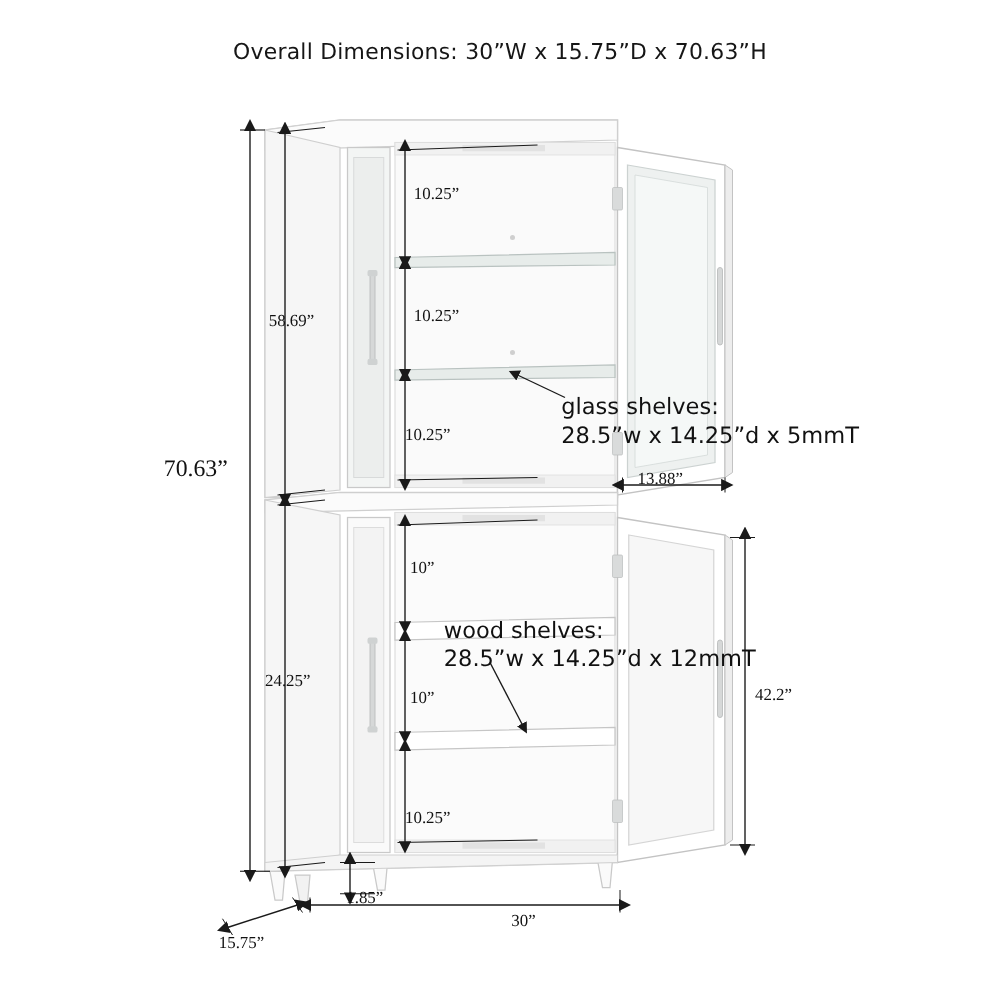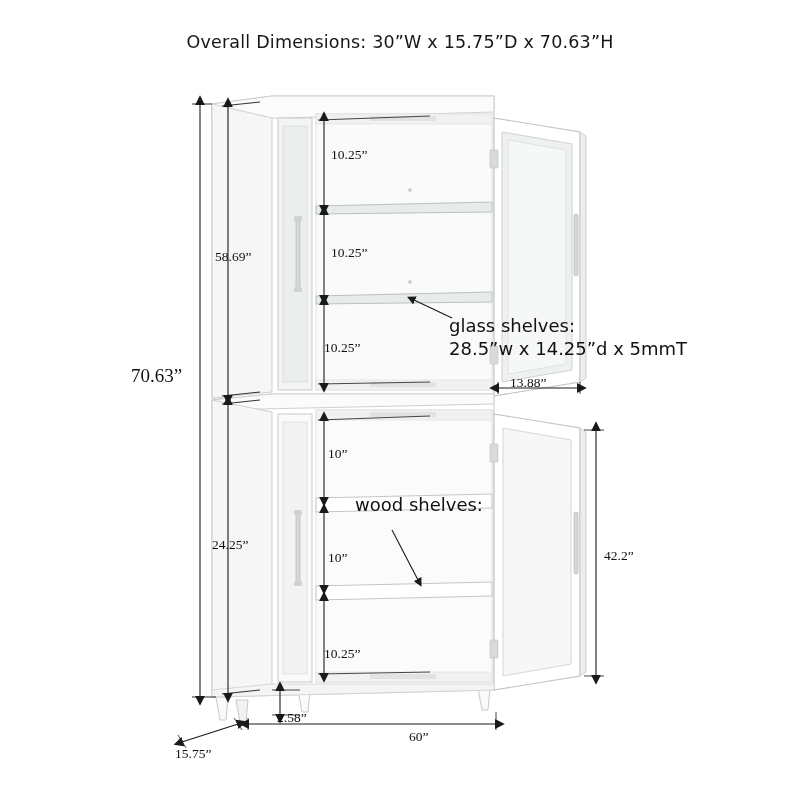--- a/index.html
+++ b/index.html
@@ -214,28 +214,29 @@
   <div class="dimlabel" style="left:324px; top:340px;">10.25”</div>
 
   <div class="dimlabel" style="left:328px; top:446px;">10”</div>
   <div class="dimlabel" style="left:328px; top:550px;">10”</div>
   <div class="dimlabel" style="left:324px; top:646px;">10.25”</div>
 
   <div class="dimlabel" style="left:510px; top:375px;">13.88”</div>
 
   <div class="dimlabel" style="left:604px; top:548px;">42.2”</div>
 
-  <div class="dimlabel" style="left:277px; top:710px;">2.58”</div>
+  <div class="dimlabel" style="left:277px; top:710px;">1.85”</div>
 
   <div class="dimlabel" style="left:175px; top:736px;margin-top:10px;">15.75”</div>
 
-  <div class="dimlabel" style="left:409px; top:729px;">60”</div>
+  <div class="dimlabel" style="left:409px; top:729px;">30”</div>
 
   <div class="calloutlabel" style="left:449px; top:315px;">
     <span>glass shelves:</span><br>
     <span>28.5”w x 14.25”d x 5mmT</span>
   </div>
 
   <div class="calloutlabel" style="left:355px; top:494px;">
     <span>wood shelves:</span><br>
+    <span>28.5”w x 14.25”d x 12mmT</span>
   </div>
 
 </div>
 
 </body></html>

